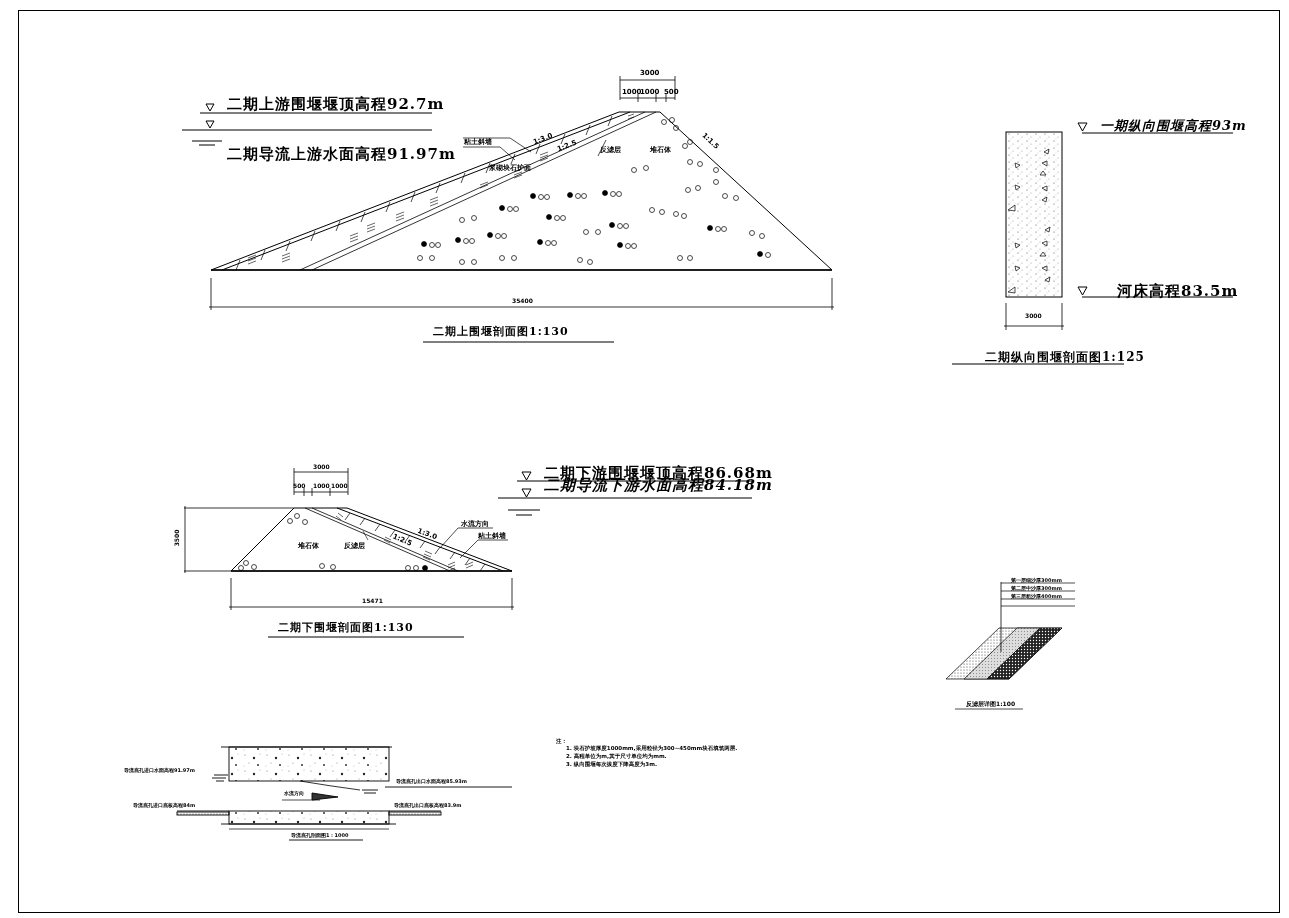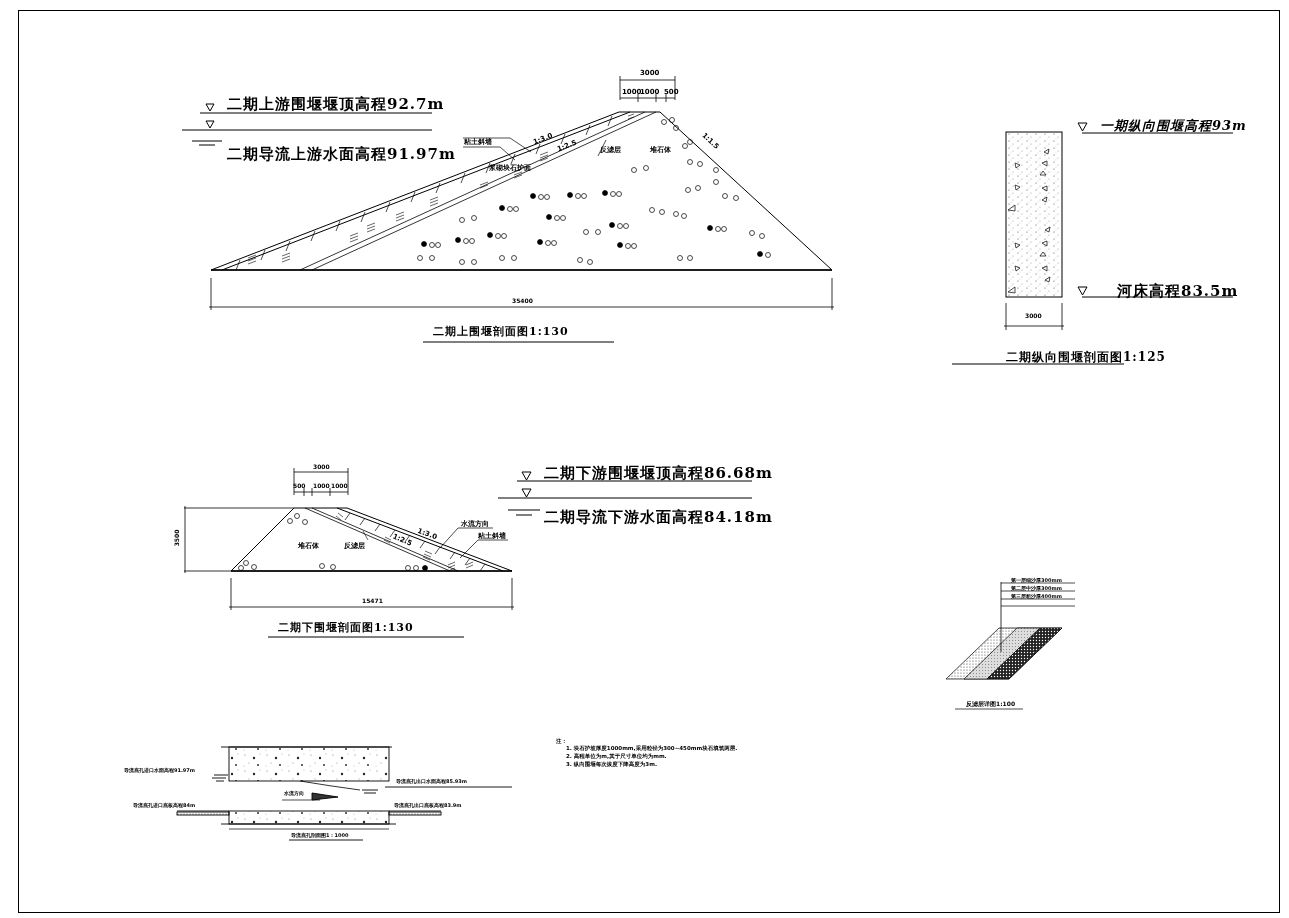--- a/index.html
+++ b/index.html
@@ -331,24 +331,24 @@
 <div class="lbl dim" style="left:640px;top:70px;">3000</div>
 <div class="lbl dim" style="left:622px;top:89px;">1000</div>
 <div class="lbl dim" style="left:640px;top:89px;">1000</div>
 <div class="lbl dim" style="left:664px;top:89px;">500</div>
 <div class="lbl dim" style="left:512px;top:298px;font-size:6px;">35400</div>
 <div class="lbl title" style="left:433px;top:326px;">二期上围堰剖面图1:130</div>
 
 <div class="lbl big" style="left:1100px;top:119px;font-size:13px;font-style:italic;">一期纵向围堰高程93m</div>
 <div class="lbl big" style="left:1117px;top:284px;font-size:15px;">河床高程83.5m</div>
 <div class="lbl dim" style="left:1025px;top:313px;font-size:6px;">3000</div>
-<div class="lbl title" style="left:1006px;top:351px;font-size:12px;">二期纵向围堰剖面图1:125</div>
+<div class="lbl title" style="left:985px;top:351px;font-size:12px;">二期纵向围堰剖面图1:125</div>
 
 <div class="lbl big" style="left:544px;top:466px;">二期下游围堰堰顶高程86.68m</div>
-<div class="lbl big" style="left:544px;top:510px;">二期导流下游水面高程84.18m</div>
+<div class="lbl big" style="left:544px;top:478px;font-style:italic;">二期导流下游水面高程84.18m</div>
 <div class="lbl small" style="left:461px;top:521px;">水流方向</div>
 <div class="lbl small" style="left:478px;top:533px;">粘土斜墙</div>
 <div class="lbl small" style="left:344px;top:543px;">反滤层</div>
 <div class="lbl small" style="left:298px;top:543px;">堆石体</div>
 <div class="lbl small" style="left:417px;top:531px;transform:rotate(20deg);">1:3.0</div>
 <div class="lbl small" style="left:392px;top:537px;transform:rotate(23deg);">1:2.5</div>
 <div class="lbl dim" style="left:313px;top:464px;font-size:6px;">3000</div>
 <div class="lbl dim" style="left:293px;top:483px;font-size:6px;">500</div>
 <div class="lbl dim" style="left:313px;top:483px;font-size:6px;">1000</div>
 <div class="lbl dim" style="left:331px;top:483px;font-size:6px;">1000</div>

